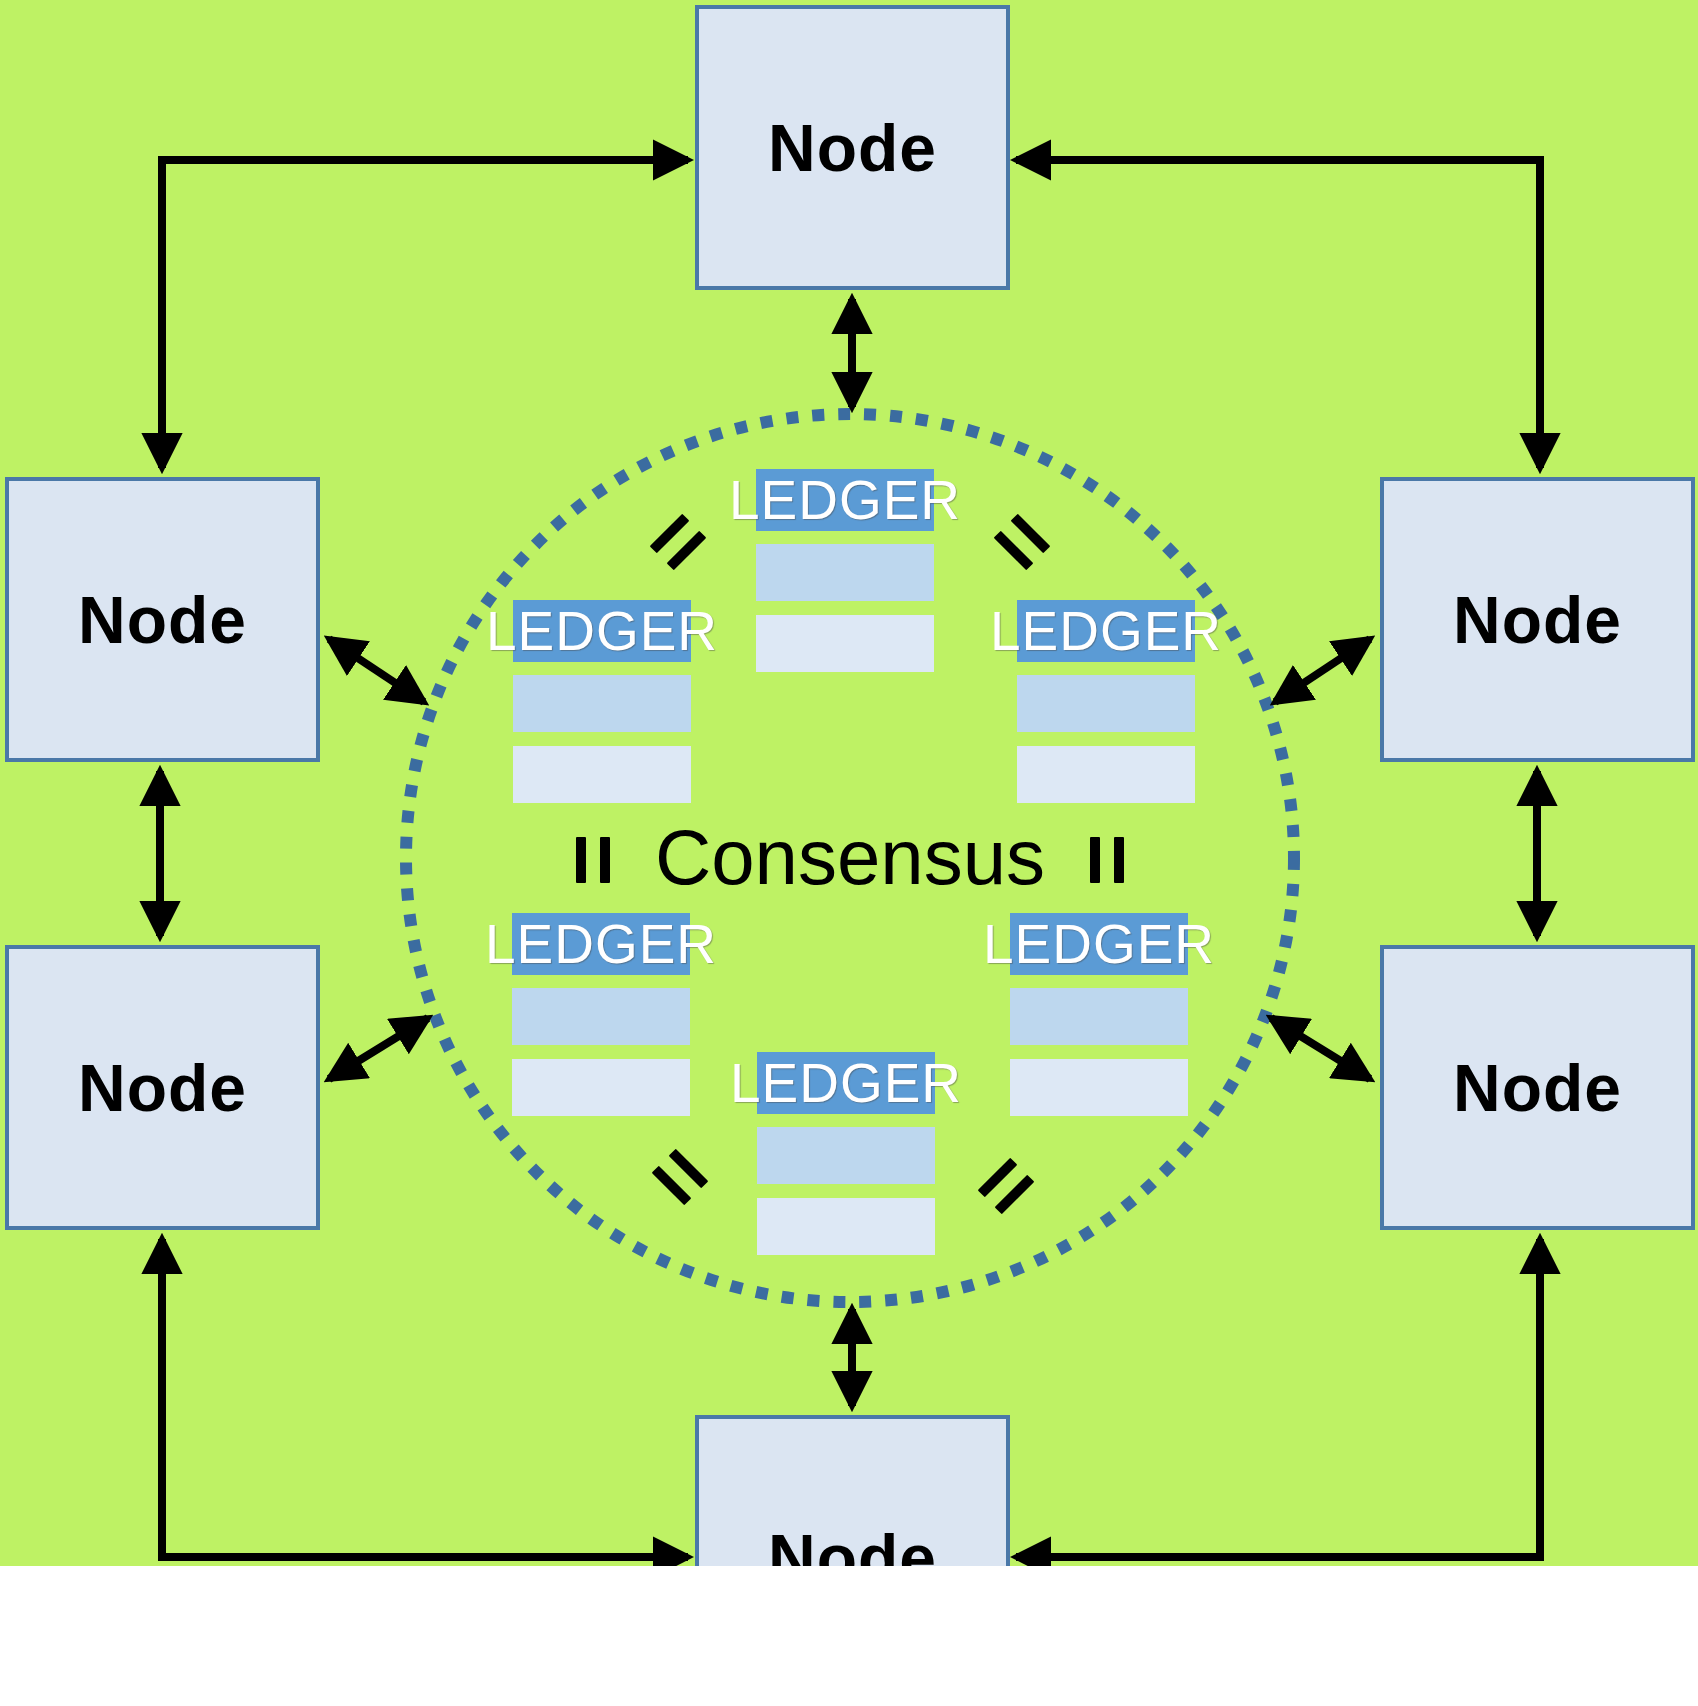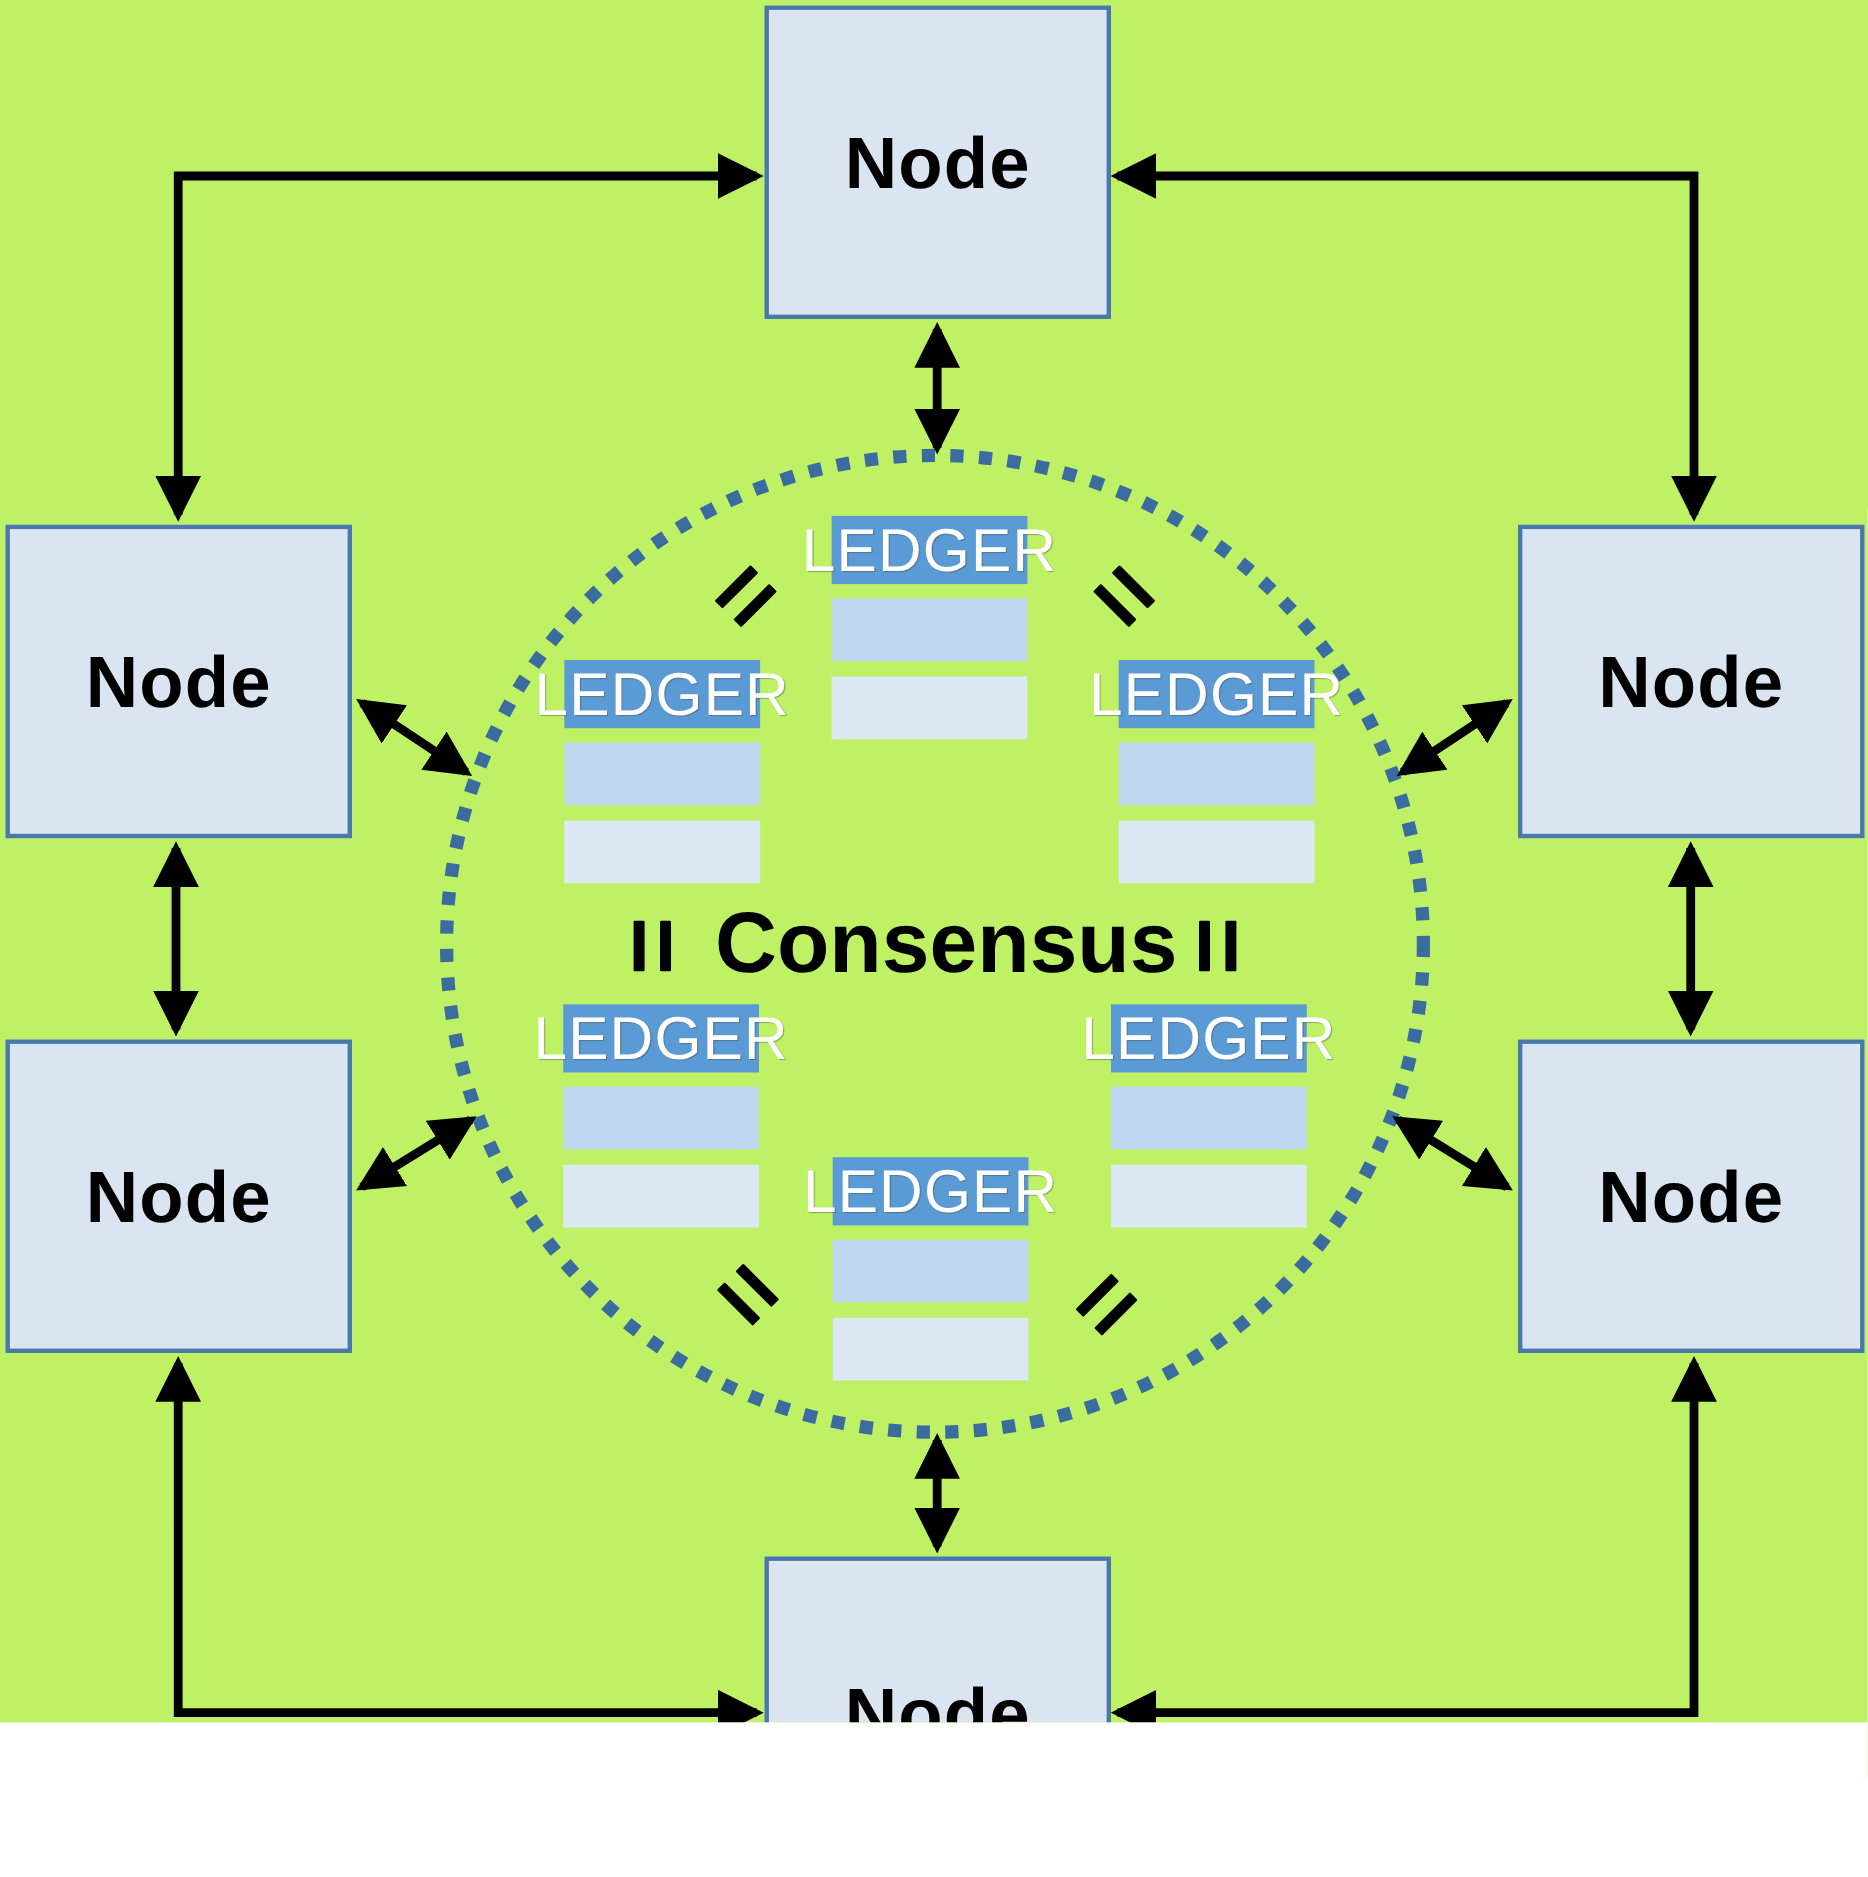--- a/index.html
+++ b/index.html
@@ -85,23 +85,23 @@
   }
   .rot-ccw45 { transform: rotate(-45deg); }
   .rot-cw45  { transform: rotate(45deg); }
   .rot-90    { transform: rotate(90deg); }
 
   .consensus-label {
     position: absolute;
     left: 650px;
     top: 812px;
     width: 400px;
-    text-align: left;
+    text-align: center;
     font-size: 78px;
-    font-weight: bold;
+    font-weight: normal;
     color: var(--label-text, #000);
   }
 </style>
 </head>
 <body>
 
 <div class="stage">
 
   <svg class="connectors" viewBox="0 0 1698 1706">
     <defs>

